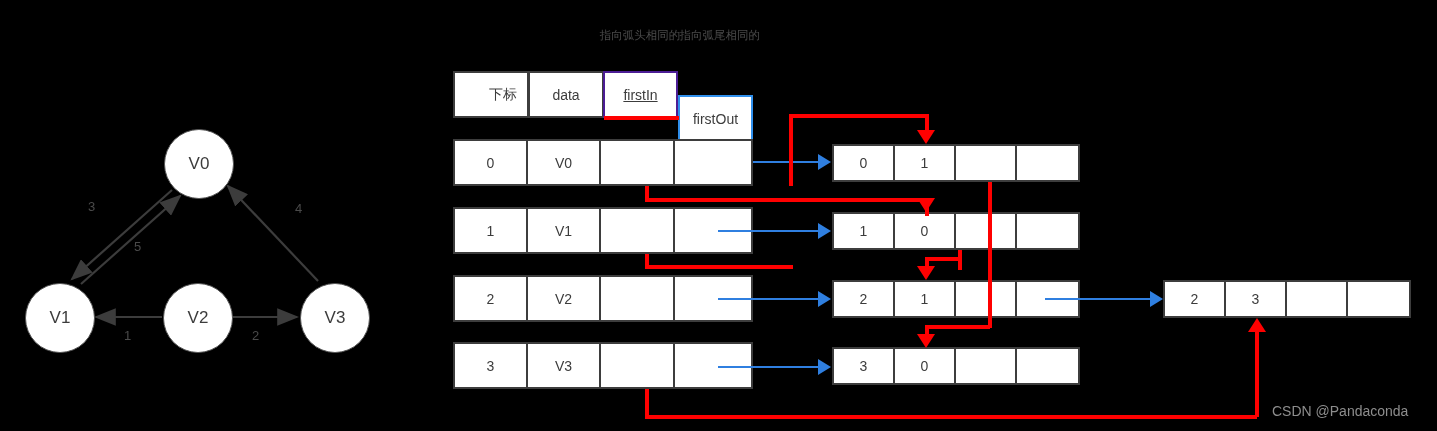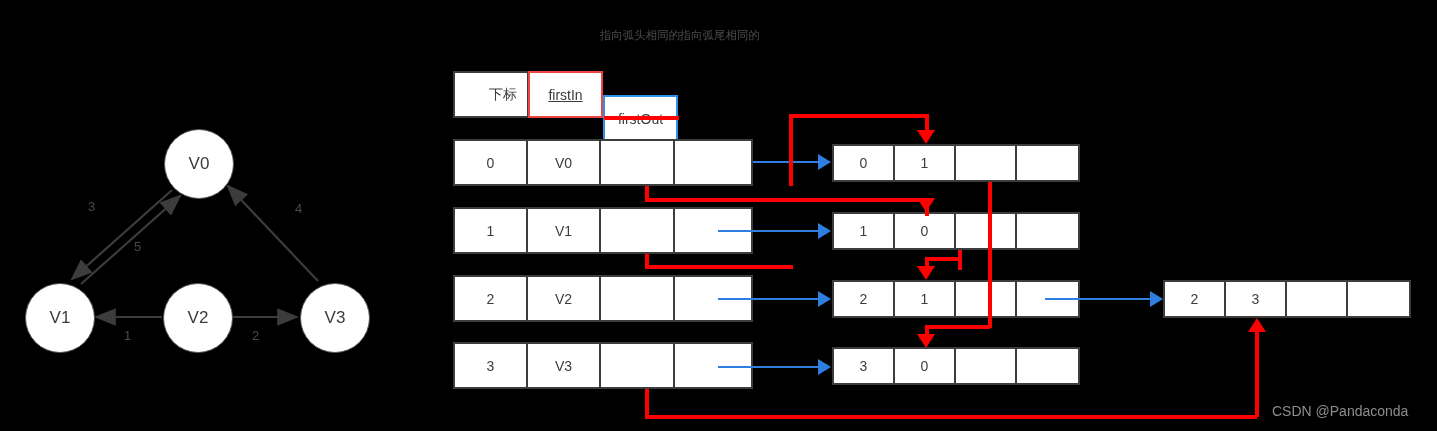--- a/index.html
+++ b/index.html
@@ -13,21 +13,21 @@
   .gedge-label{position:absolute;color:#4a4a4a;font-size:13px;z-index:3;}
 
   
   .row{position:absolute;display:flex;border:2px solid #3d3d3d;background:#fff;box-sizing:border-box;z-index:2;}
   .cell{box-sizing:border-box;display:flex;align-items:center;justify-content:center;
         color:#3c3c3c;font-size:14px;background:#fff;border-right:2px solid #3d3d3d;}
   .cell:last-child{border-right:none;margin-top:24px;}
   .hdr{position:absolute;display:flex;z-index:2;}
   .hdr .cell{border:2px solid #3d3d3d;border-right-width:1px;height:100%;}
   .hdr .cell.c1{border-left-width:2px;padding-left:24px;}
-  .hdr .cell.red{border:2px solid #ef4444;text-decoration:underline;}
+  .hdr .cell.red{border:2px solid #4c1d95;text-decoration:underline;}
   .hdr .cell.blue{border:2px solid #2f8fec;}
 
   .anno{position:absolute;color:#4a4a4a;font-size:11.5px;line-height:14px;text-align:center;z-index:2;}
 
   
   .hline{position:absolute;height:0;border-top-style:solid;z-index:4;}
   .vline{position:absolute;width:0;border-left-style:solid;z-index:4;}
   .blue{border-color:#2f7fe0;}
   .red{border-color:#ff0000;}
   .bthin{border-top-width:2px;}
@@ -80,20 +80,21 @@
   <div class="gedge-label" style="left:252px;top:328px;">2</div>
   <div class="gedge-label" style="left:88px;top:199px;">3</div>
   <div class="gedge-label" style="left:295px;top:201px;">4</div>
   <div class="gedge-label" style="left:134px;top:239px;">5</div>
 
   <div class="anno" style="left:598px;top:28px;width:84px;">指向弧头相同的</div>
   <div class="anno" style="left:676px;top:28px;width:84px;text-align:right;">指向弧尾相同的</div>
 
   <div class="hdr" style="left:453px;top:71px;width:300px;height:47px;">
     <div class="cell c1" style="width:75px;">下标</div>
+    <div class="cell" style="width:75px;">data</div>
     <div class="cell red" style="width:75px;">firstIn</div>
     <div class="cell blue" style="width:75px;">firstOut</div>
   </div>
 
   <div class="row" style="left:453px;top:139px;width:300px;height:47px;">
     <div class="cell" style="width:73px;">0</div>
     <div class="cell" style="width:73px;">V0</div>
     <div class="cell" style="width:74px;"></div>
     <div class="cell" style="width:76px;"></div>
   </div>

